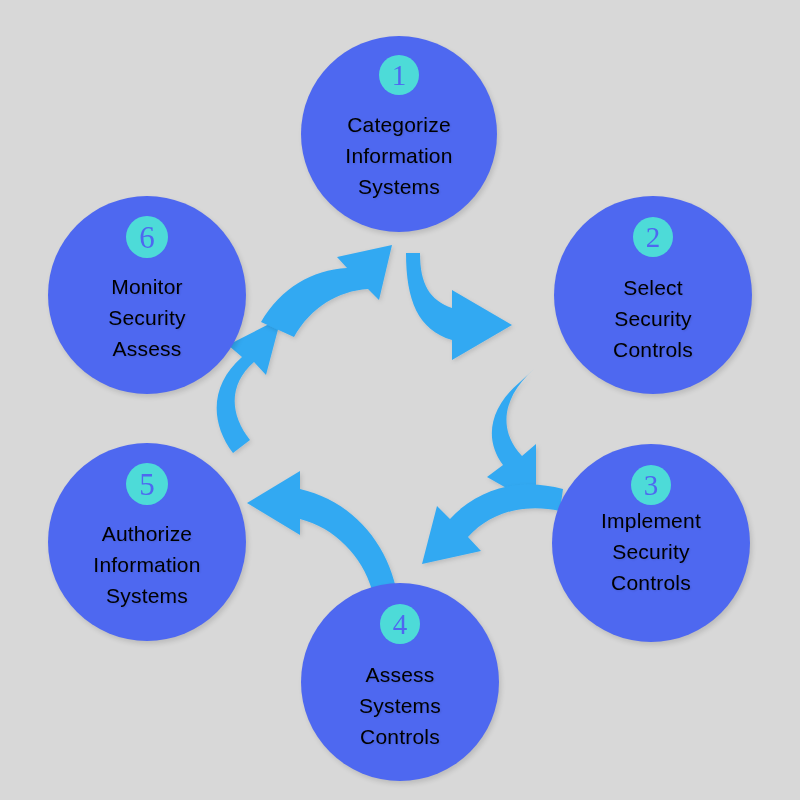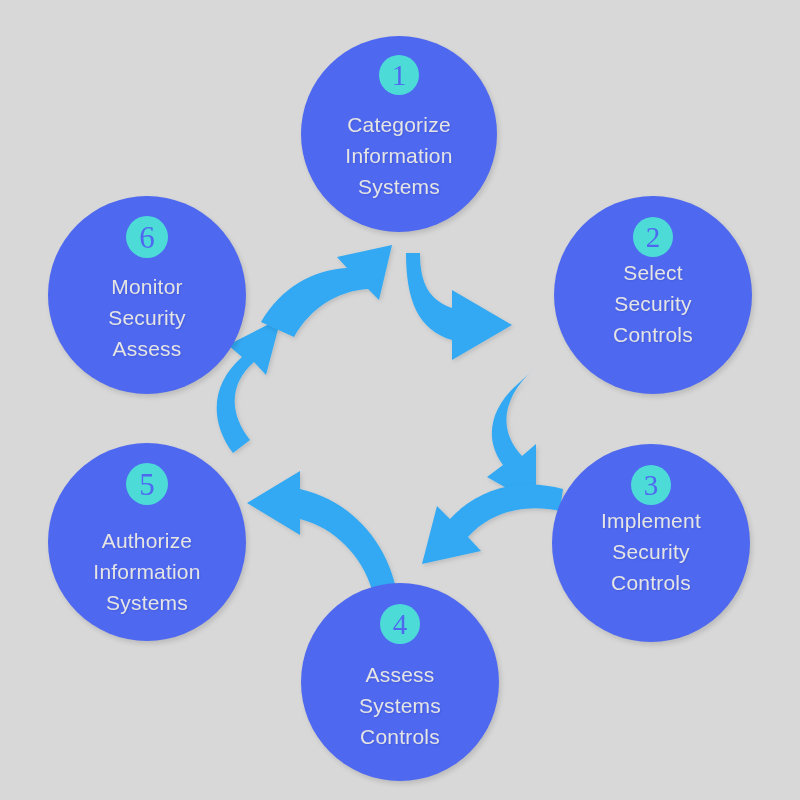--- a/index.html
+++ b/index.html
@@ -42,54 +42,54 @@
     display: flex;
     align-items: center;
     justify-content: center;
     font-family: "Liberation Serif", serif;
     color: #4e68f0;
     font-weight: 400;
     line-height: 1;
     user-select: none;
   }
   .node-label {
-    color: #e5e5e5;
+    color: #000000;
     text-align: center;
     font-size: 21px;
     line-height: 31px;
     letter-spacing: 0.2px;
     white-space: pre-line;
     text-shadow: 1px 1px 2px rgba(0,0,0,0.10);
   }
 
   
   
   #node-1 { left: 301px; top: 36px;  width: 196px; height: 196px; }
   #node-1 .badge      { width: 40px; height: 40px; font-size: 29px; margin-top: 19px; }
   #node-1 .node-label { margin-top: 14px; }
 
   
   #node-2 { left: 554px; top: 196px; width: 198px; height: 198px; }
   #node-2 .badge      { width: 40px; height: 40px; font-size: 29px; margin-top: 21px; }
-  #node-2 .node-label { }
+  #node-2 .node-label { margin-top: 15px; }
 
   
   #node-3 { left: 552px; top: 444px; width: 198px; height: 198px; }
   #node-3 .badge      { width: 40px; height: 40px; font-size: 29px; margin-top: 21px; }
   #node-3 .node-label { }
 
   
   #node-4 { left: 301px; top: 583px; width: 198px; height: 198px; }
   #node-4 .badge      { width: 40px; height: 40px; font-size: 29px; margin-top: 21px; }
   #node-4 .node-label { margin-top: 15px; }
 
   
   #node-5 { left: 48px;  top: 443px; width: 198px; height: 198px; }
   #node-5 .badge      { width: 42px; height: 42px; font-size: 31px; margin-top: 20px; }
-  #node-5 .node-label { margin-top: 20px; }
+  #node-5 .node-label { margin-top: 13px; }
 
   
   #node-6 { left: 48px;  top: 196px; width: 198px; height: 198px; }
   #node-6 .badge      { width: 42px; height: 42px; font-size: 31px; margin-top: 20px; }
   #node-6 .node-label { margin-top: 13px; }
 </style>
 </head>
 <body>
 
 <div id="stage">

